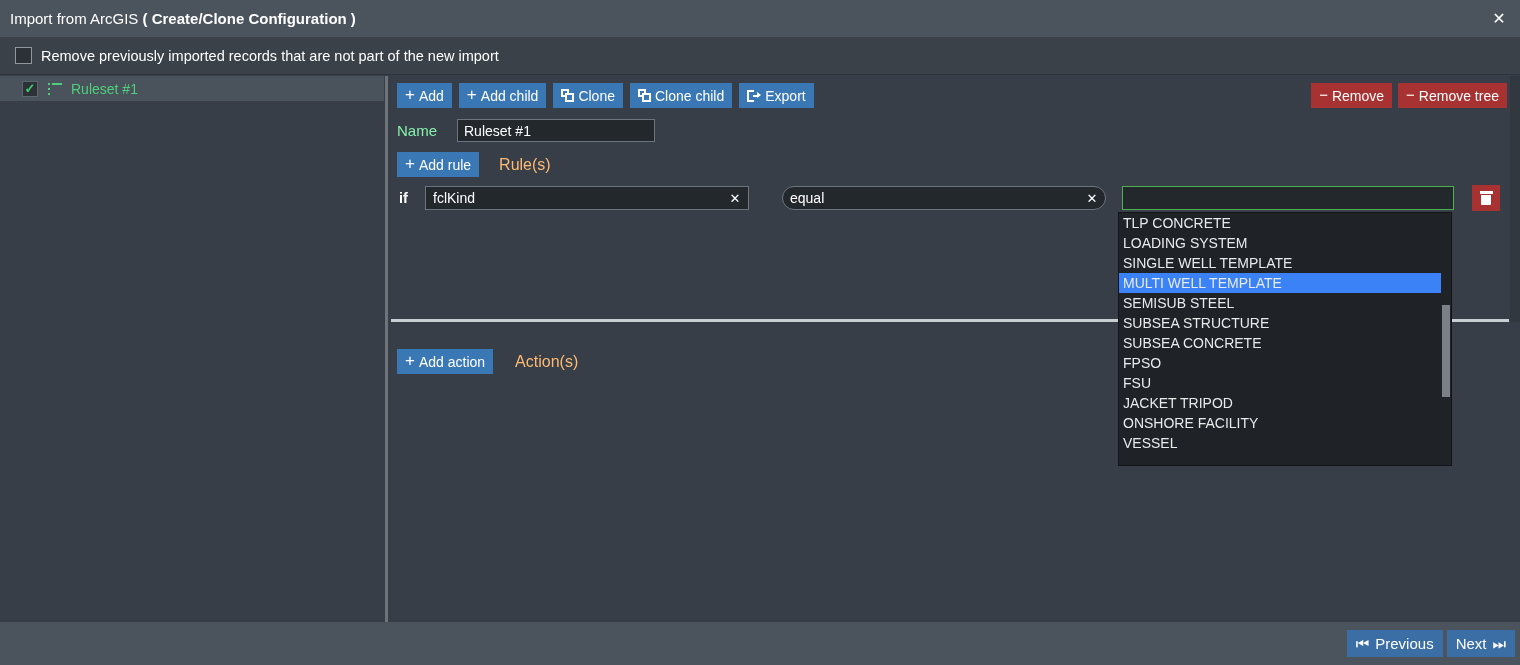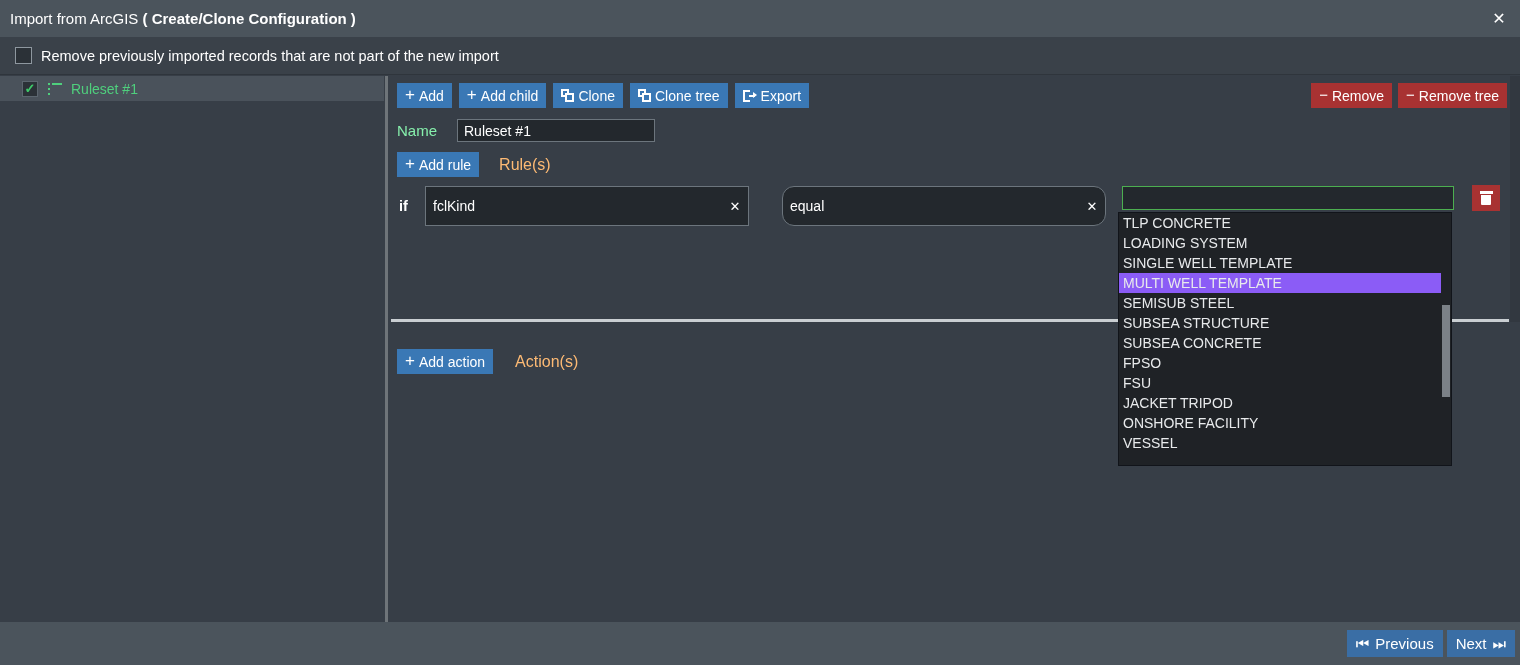--- a/index.html
+++ b/index.html
@@ -266,21 +266,21 @@
   }
   .if-label {
     width: 26px;
     font-size: 14.5px;
     font-weight: bold;
     color: #ffffff;
     padding-left: 6px;
   }
   .combo {
     position: relative;
-    height: 40px;
+    height: 24px;
     background: #23282d;
     border: 1px solid #6c757d;
     display: flex;
     align-items: center;
   }
   .combo .val {
     font-size: 14px;
     color: #ffffff;
     padding-left: 7px;
     flex: 1;
@@ -345,21 +345,21 @@
   }
   .dd-item {
     height: 20px;
     line-height: 20px;
     padding-left: 4px;
     font-size: 14px;
     color: #e8eaec;
     white-space: nowrap;
     cursor: pointer;
   }
-  .dd-item.selected { background: #8b5cf6; }
+  .dd-item.selected { background: #3b82f6; }
   .dd-scroll-track {
     position: absolute;
     right: 0; top: 0;
     width: 10px; height: 254px;
     background: #1f2226;
   }
   .dd-scroll-thumb {
     position: absolute;
     right: 1px;
     top: 92px;
@@ -479,21 +479,21 @@
             <span class="back"></span>
             <span class="front"></span>
           </span>
         <span>Clone</span>
       </button>
       <button class="btn">
         <span class="ico-clone">
             <span class="back"></span>
             <span class="front"></span>
           </span>
-        <span>Clone tree</span>
+        <span>Clone child</span>
       </button>
       <button class="btn">
         <span class="ico-export">
             <span class="bx"></span>
             <span class="ar"></span>
             <span class="hd"></span>
           </span>
         <span>Export</span>
       </button>
     </div>

